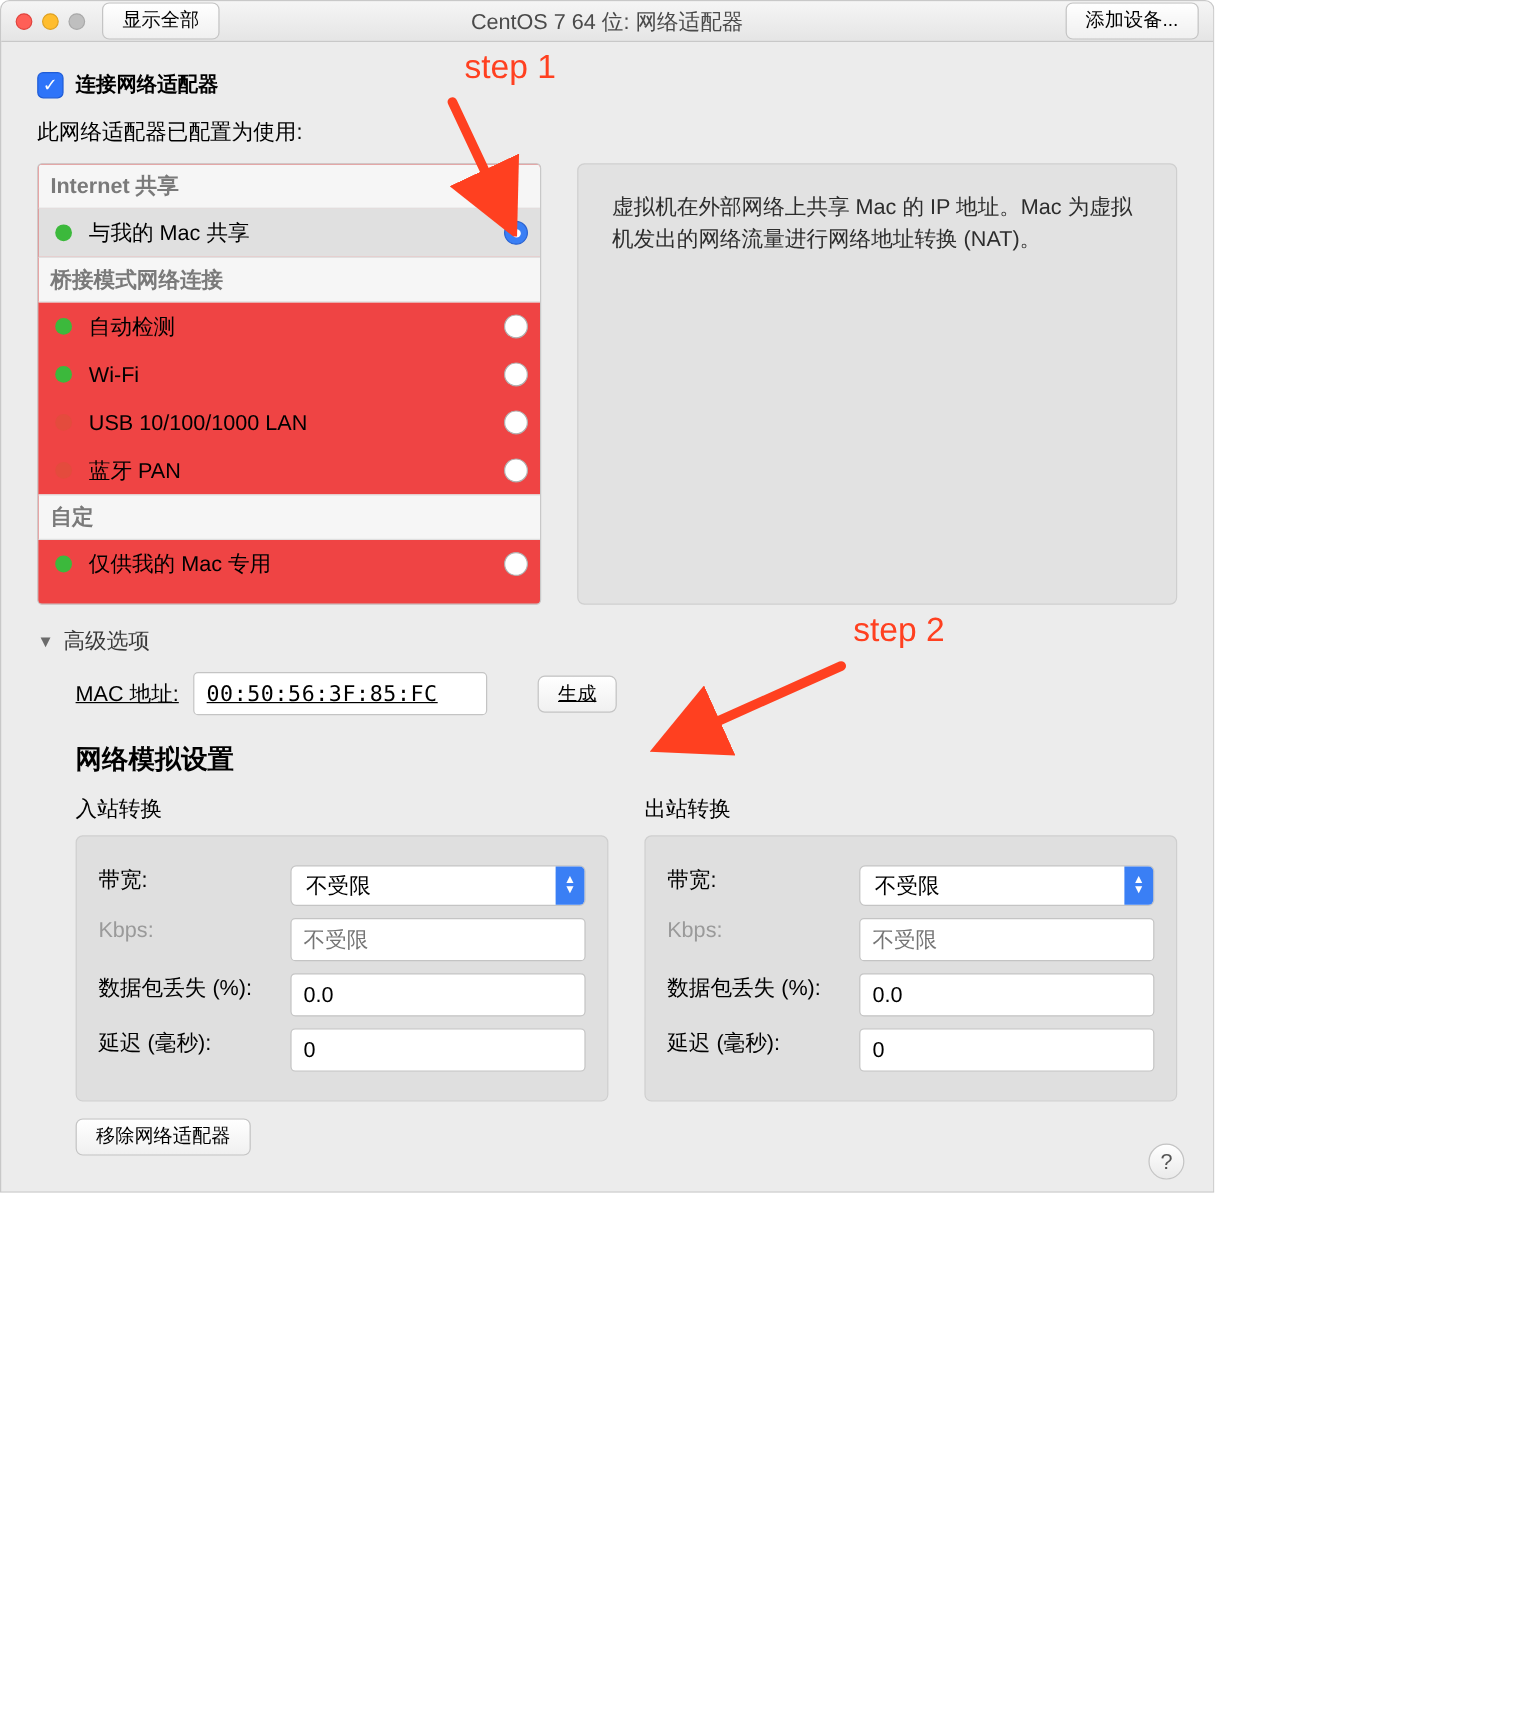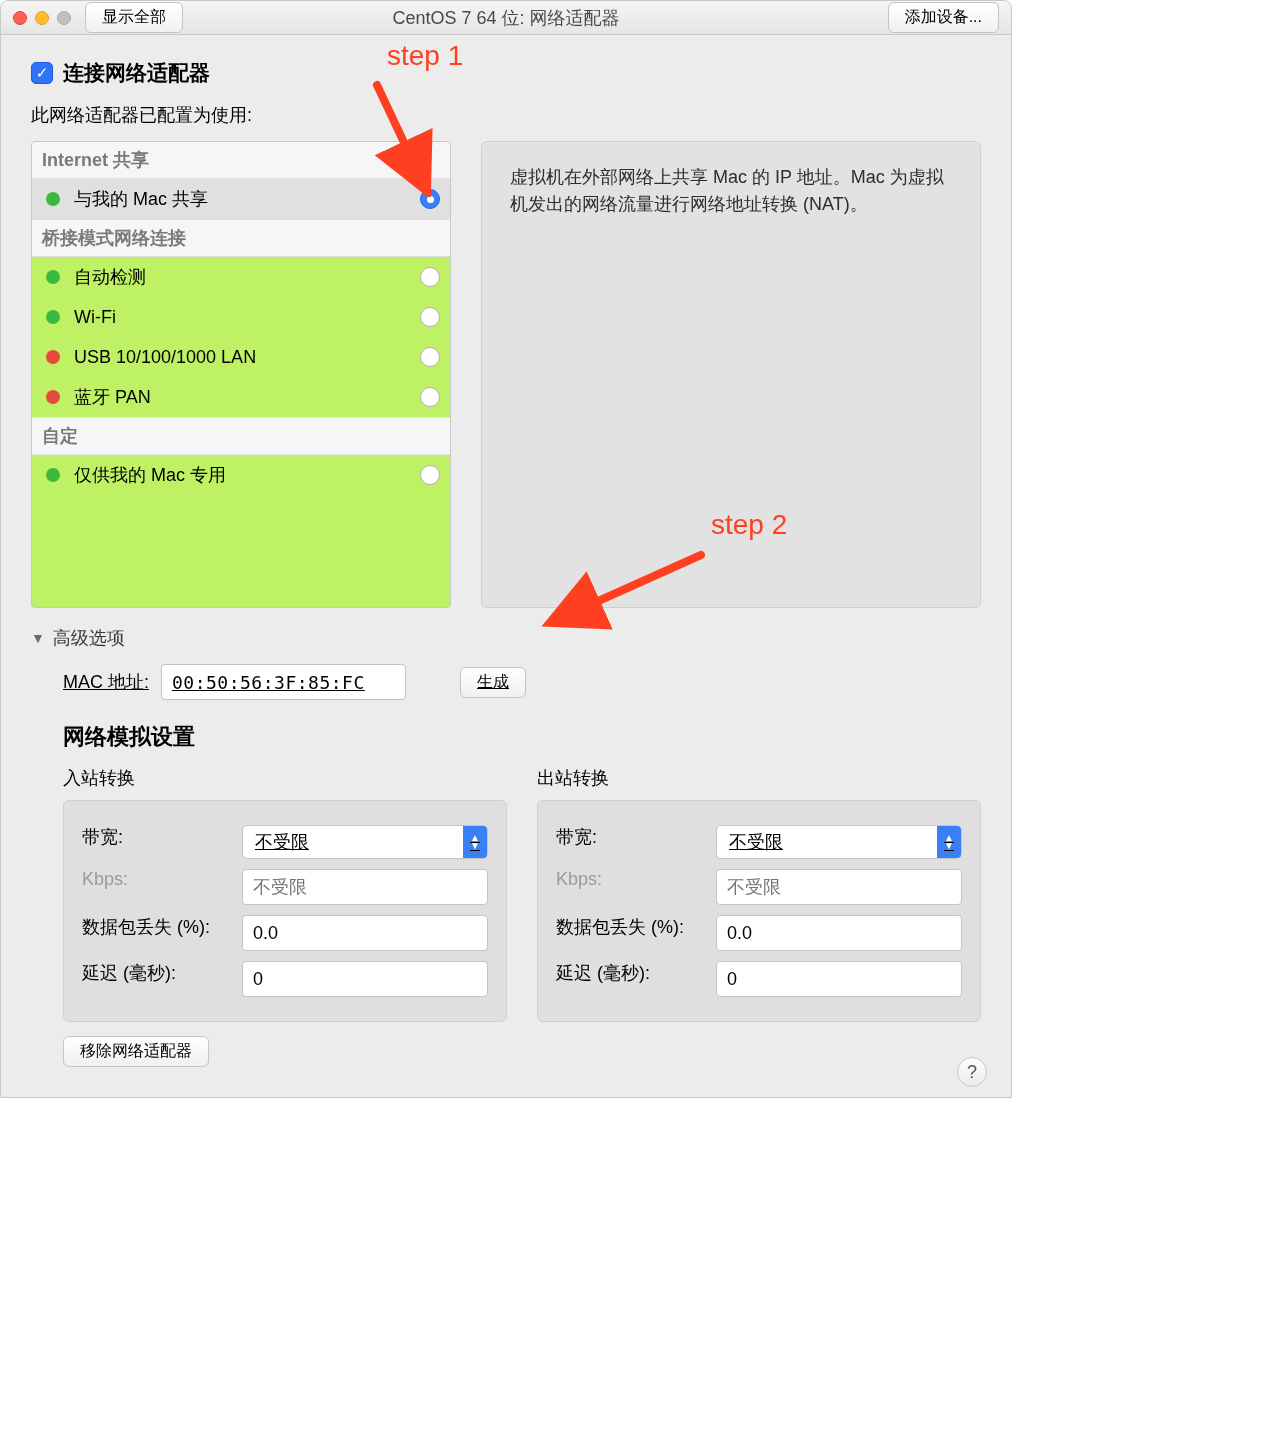--- a/index.html
+++ b/index.html
@@ -49,27 +49,27 @@
     }
     .titlebar .right-btn { margin-left: auto; }
     .content { padding: 24px 30px 30px 30px; position: relative; }
     .top-check { display: flex; align-items: center; gap: 10px; margin-bottom: 16px; }
     .checkbox {
       width: 22px; height: 22px; border-radius: 5px;
       background: #2e74f9; border: 1px solid #1f5cd6;
       display: inline-flex; align-items: center; justify-content: center;
       color: #fff; font-size: 15px;
     }
-    .top-check-label { font-size: 21px; font-weight: 600; }
+    .top-check-label { font-size: 17px; font-weight: 600; }
     .subtitle { font-size: 18px; margin-bottom: 14px; }
     .two-col { display: flex; gap: 30px; align-items: stretch; }
     .net-list {
-      width: 420px; height: 467px;
+      width: 420px; height: 368px;
       border: 1px solid #c8c8c8; border-radius: 4px;
-      background: #bef264;
+      background: #ef4444;
       overflow: hidden;
     }
     .section-header {
       background: #f6f6f6;
       border-top: 1px solid #e0e0e0;
       border-bottom: 1px solid #e0e0e0;
       padding: 6px 10px;
       font-size: 18px;
       color: #7a7a7a;
       font-weight: 600;
@@ -122,21 +122,21 @@
     .sim-grid { display: flex; gap: 30px; margin: 0 0 14px 32px; }
     .sim-col { flex: 1; }
     .sim-col-title { font-size: 18px; margin-bottom: 10px; }
     .sim-box {
       background: #dfdfdf; border: 1px solid #cfcfcf; border-radius: 6px;
       padding: 14px 18px;
     }
     .sim-row { display: flex; align-items: flex-start; margin: 10px 0; }
     .sim-row .slabel { width: 160px; font-size: 18px; }
     .sim-row .slabel.dim { color: #9a9a9a; }
-    .sim-row .svalue { flex: 1; text-decoration: underline; }
+    .sim-row .svalue { flex: 1; }
     .select {
       display: flex; align-items: center; justify-content: space-between;
       background: #fff; border: 1px solid #c4c4c4; border-radius: 5px;
       height: 34px; padding: 0 0 0 12px; font-size: 18px;
       position: relative;
     }
     .select .chevrons {
       width: 24px; height: 32px;
       background: #3a7ff5; border-radius: 0 4px 4px 0;
       display: flex; flex-direction: column; align-items: center; justify-content: center;
@@ -263,21 +263,21 @@
     </svg>
 
     <div class="disclosure-row">
       <span class="disclosure-triangle">▼</span>
       <span class="disclosure-label">高级选项</span>
     </div>
 
     <div class="mac-row">
       <span class="label">MAC 地址:</span>
       <input class="text-input mac-input" value="00:50:56:3F:85:FC" style="">
-      <button class="mac-btn" style="margin-left:42px;">生成</button>
+      <button class="mac-btn" style="margin-left:30px;">生成</button>
     </div>
 
     <div class="sim-title">网络模拟设置</div>
 
     <div class="sim-grid">
       <div class="sim-col">
         <div class="sim-col-title">入站转换</div>
         <div class="sim-box">
           <div class="sim-row">
             <span class="slabel">带宽:</span>

